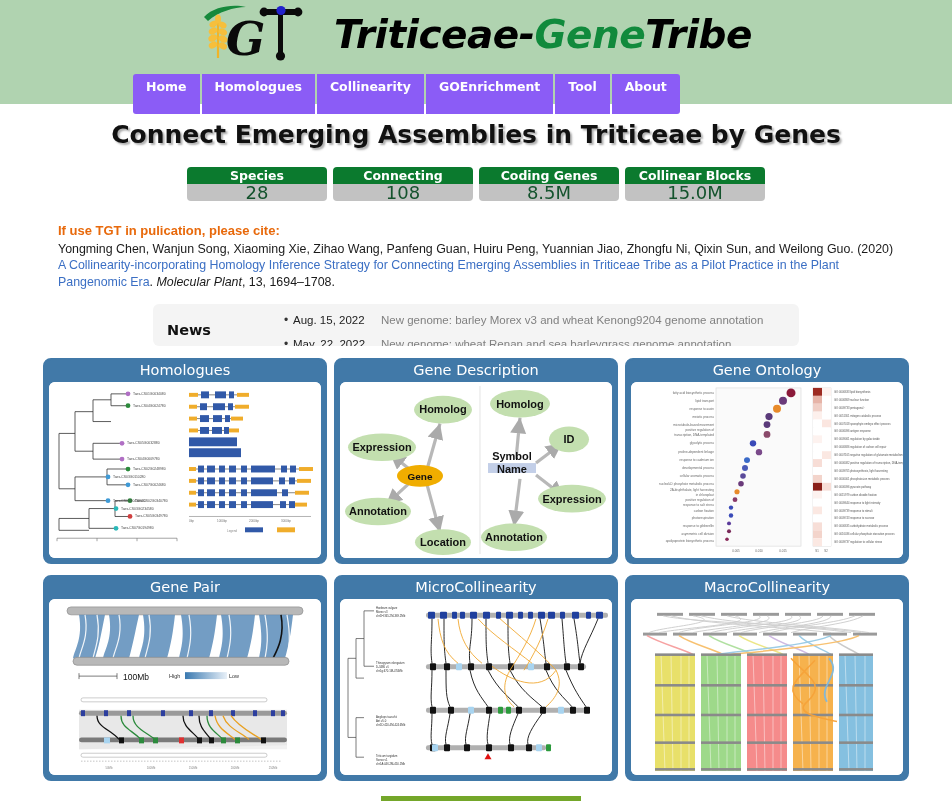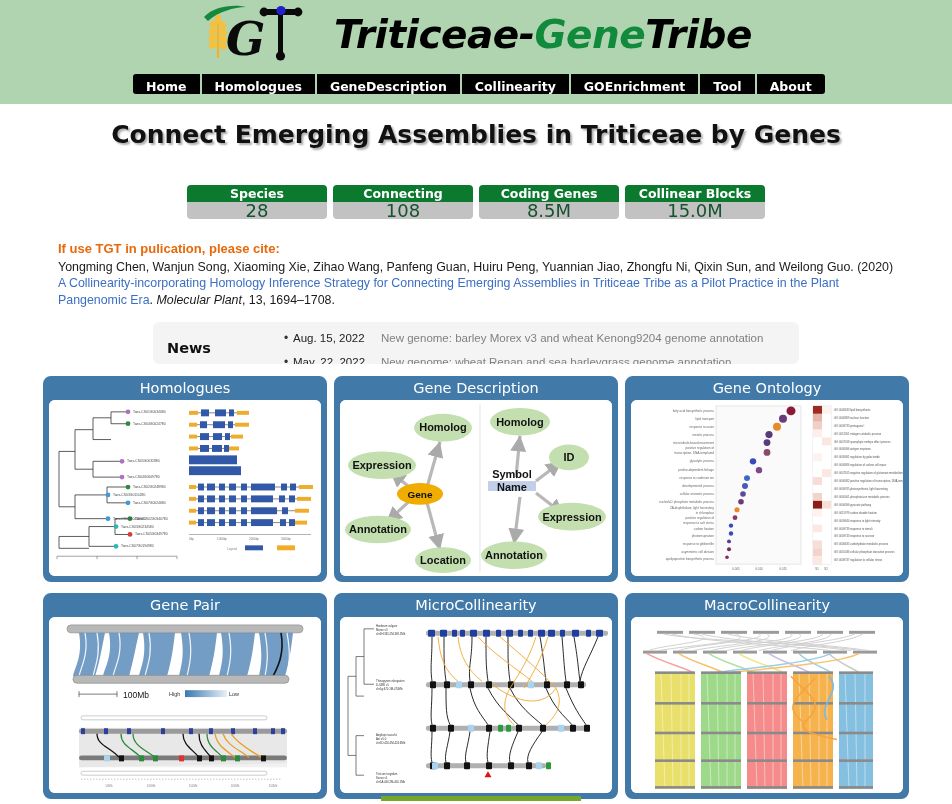--- a/index.html
+++ b/index.html
@@ -39,25 +39,25 @@
   }
   .brand-text .g { color:#118a3c; }
 
   .navbar {
     position: absolute;
     left: 133px; top: 74px;
     display: flex;
     gap: 2px;
   }
   .nav-item {
-    background: #000000;
+    background: #8b5cf6;
     color: #ffffff;
     font-size: 12.5px;
     font-weight: bold;
-    height: 20px;
+    height: 40px;
     line-height: 25px;
     padding: 0 13px;
     text-align: center;
     white-space: nowrap;
     cursor: pointer;
     font-family: "DejaVu Sans", sans-serif;
   }
   .nav-item.first { border-radius: 3px 0 0 3px; }
   .nav-item.last  { border-radius: 0 3px 3px 0; }
 
@@ -68,21 +68,21 @@
     font-family: "DejaVu Sans", sans-serif;
     font-size: 25px;
     font-weight: bold;
     color: #111;
     text-shadow: 2px 2px 2px rgba(150,150,150,0.75);
     letter-spacing: 0px;
   }
 
   
   .stats {
-    margin: 36px auto 0 auto;
+    margin: 18px auto 0 auto;
     width: 600px;
     display: flex;
     gap: 6px;
     justify-content: center;
   }
   .stat-box { width: 140px; border-radius: 4px; overflow: hidden; }
   .stat-label {
     background: #0b7a2e; color: #fff;
     font-size: 12.5px; font-weight: bold;
     text-align:center; height: 17px; line-height: 17px;
@@ -229,21 +229,20 @@
         <circle cx="80.5" cy="53" r="4.6"></circle>
       </g>
       <circle cx="81" cy="7.5" r="4.6" fill="#2222cc"></circle>
     </svg>
     <div class="brand-text"><span>Triticeae-</span><span class="g">Gene</span><span>Tribe</span></div>
   </div>
 
   <div class="navbar">
     <div class="nav-item first">Home</div>
     <div class="nav-item">Homologues</div>
-    <div class="nav-item">GeneDescription</div>
     <div class="nav-item">Collinearity</div>
     <div class="nav-item">GOEnrichment</div>
     <div class="nav-item">Tool</div>
     <div class="nav-item last">About</div>
   </div>
 </div>
 
 <div class="page-title">Connect Emerging Assemblies in Triticeae by Genes</div>
 
 <div class="stats">

